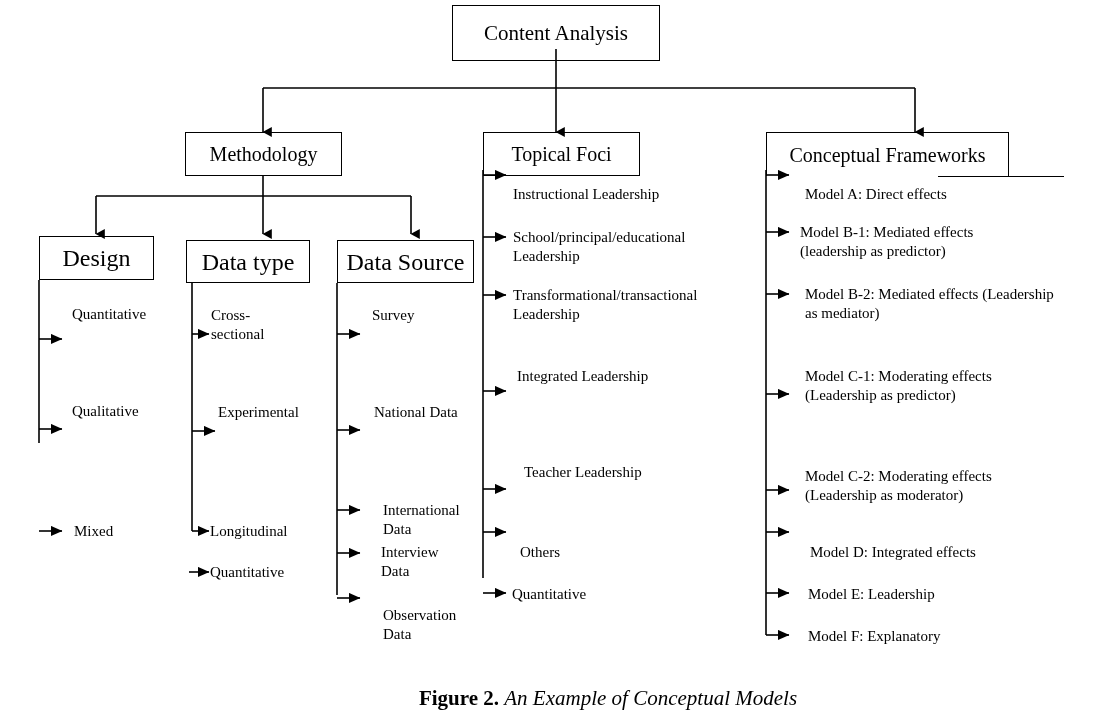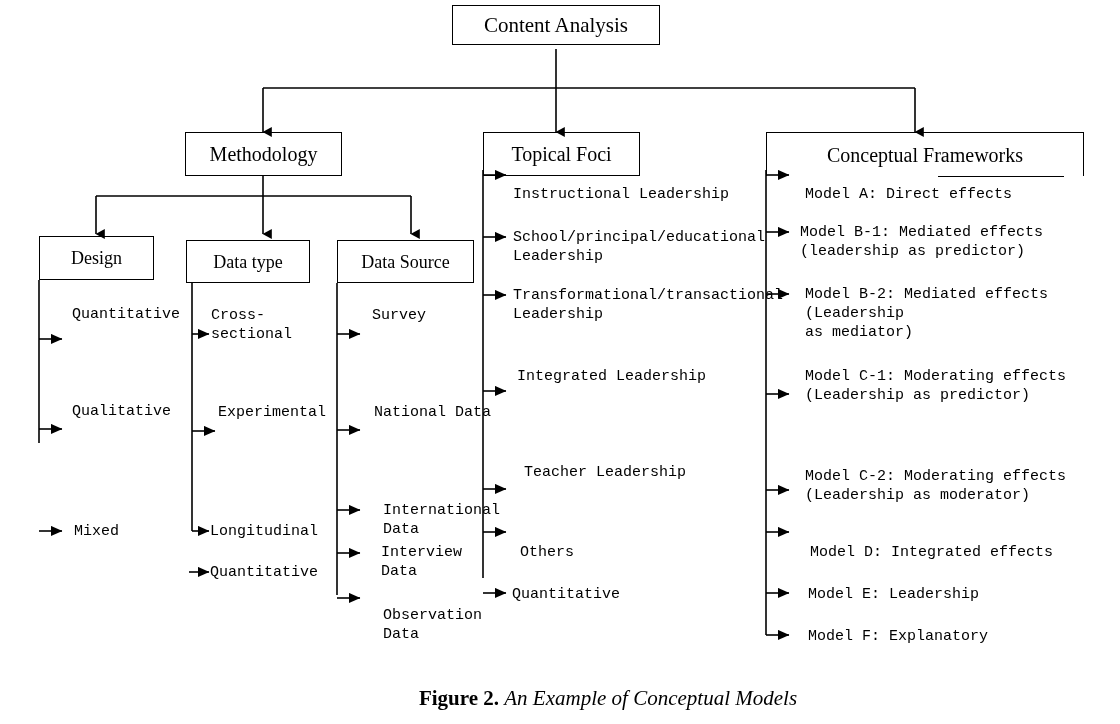--- a/index.html
+++ b/index.html
@@ -20,34 +20,33 @@
     border:1.6px solid #000000;
     background:transparent;
     display:flex;align-items:center;justify-content:center;
     box-sizing:border-box;
     white-space:nowrap;
   }
   .box span{display:block;line-height:1;}
 
   .box-root{font-size:21px;}
   .box-l2{font-size:20px;}
-  .box-l3{font-size:18px;}
+  .box-l3{font-size:24px;}
 
   
   .box-broken-bl{border-bottom:none;}
   .bl-seg{position:absolute;height:0;border-top:1.6px solid #000000;}
 
   
   .leaf{
     position:absolute;
     font-size:15px;
     line-height:19px;
     color:#000000;
     white-space:pre-line;
-    font-family:Liberation Mono, monospace;
   }
 
   
   .caption{
     position:absolute;left:0;width:1120px;text-align:center;
     font-size:21px;color:#000000;margin-left:48px;
   }
   .caption b{font-weight:bold;}
   .caption i{font-style:italic;}
 </style>
@@ -118,33 +117,33 @@
       <path d="M766,232 L789,232" marker-end="url(#ah-right)"></path>
       <path d="M766,294 L789,294" marker-end="url(#ah-right)"></path>
       <path d="M766,394 L789,394" marker-end="url(#ah-right)"></path>
       <path d="M766,490 L789,490" marker-end="url(#ah-right)"></path>
       <path d="M766,532 L789,532" marker-end="url(#ah-right)"></path>
       <path d="M766,593 L789,593" marker-end="url(#ah-right)"></path>
       <path d="M766,635 L789,635" marker-end="url(#ah-right)"></path>
     </g>
   </svg>
 
-  <div class="box box-root" style="left:452px;top:5px;width:208px;height:40px;justify-content:center;">
+  <div class="box box-root" style="left:452px;top:5px;width:208px;height:56px;justify-content:center;">
     <span>Content Analysis</span>
   </div>
 
   <div class="box box-l2" style="left:185px;top:132px;width:157px;height:44px;">
     <span>Methodology</span>
   </div>
 
   <div class="box box-l2" style="left:483px;top:132px;width:157px;height:44px;">
     <span>Topical Foci</span>
   </div>
 
-  <div class="box box-l2 box-broken-bl" style="left:766px;top:132px;width:318px;height:44px;">
+  <div class="box box-l2 box-broken-bl" style="left:766px;top:132px;width:243px;height:44px;">
     <span>Conceptual Frameworks</span>
   </div>
 
   <div class="bl-seg" style="left:938px;top:176px;width:126px;"></div>
 
   <div class="box box-l3" style="left:39px;top:236px;width:115px;height:44px;">
     <span>Design</span>
   </div>
 
   <div class="box box-l3" style="left:186px;top:240px;width:124px;height:43px;">

